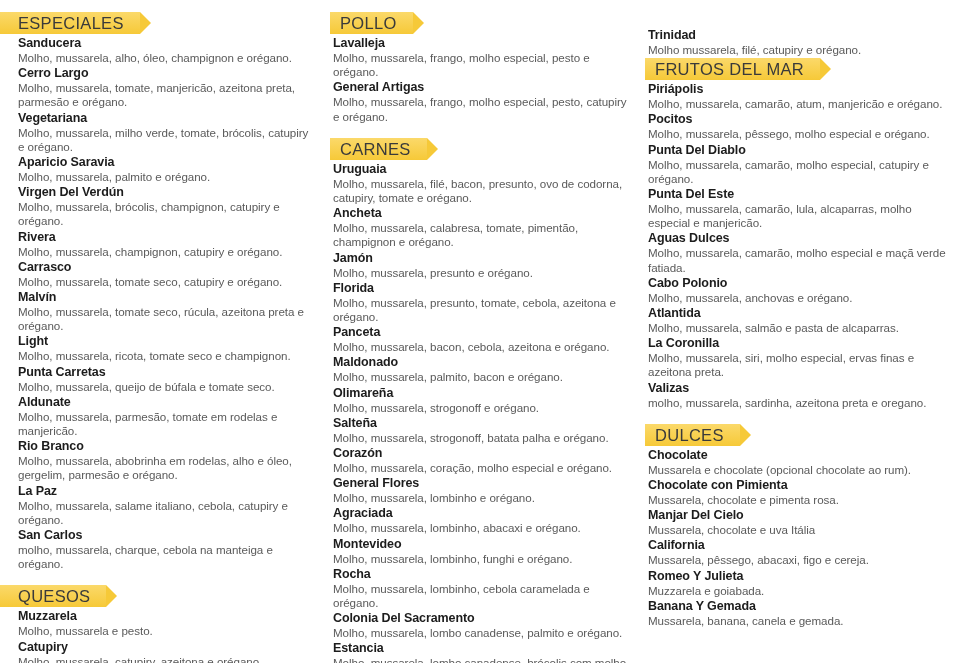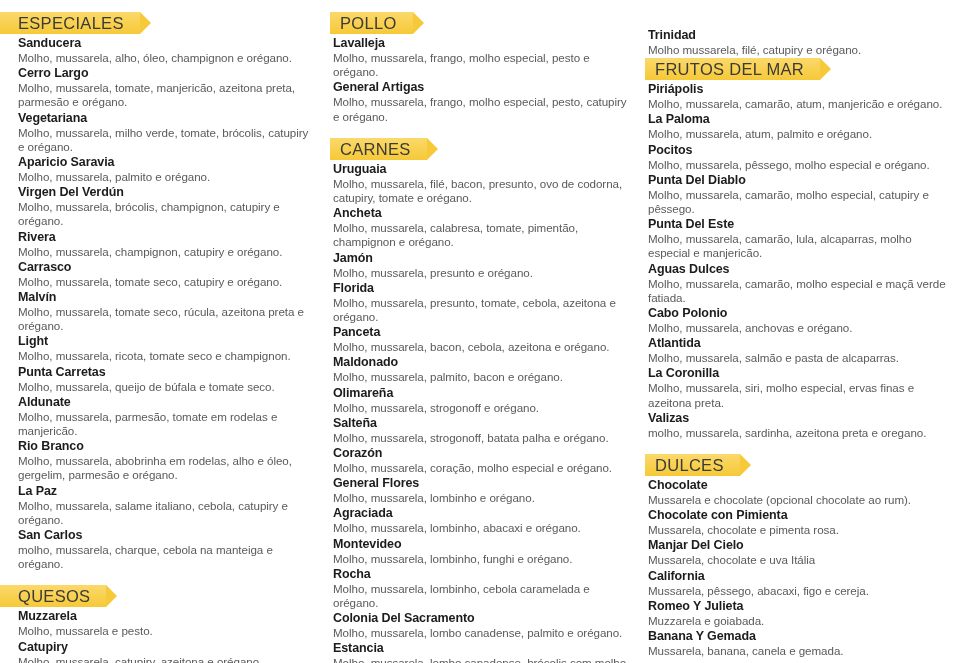--- a/index.html
+++ b/index.html
@@ -254,30 +254,26 @@
         </div>
       </div>
       <div class="section">
         <div class="ribbon-wrap"><span class="ribbon">FRUTOS DEL MAR</span></div>
         <div class="items">
           <div class="item">
             <div class="item-name">Piriápolis</div>
             <div class="item-desc">Molho, mussarela, camarão, atum, manjericão e orégano.</div>
           </div>
           <div class="item">
-            <div class="item-name">La Paloma</div>
-            <div class="item-desc">Molho, mussarela, atum, palmito e orégano.</div>
-          </div>
-          <div class="item">
             <div class="item-name">Pocitos</div>
             <div class="item-desc">Molho, mussarela, pêssego, molho especial e orégano.</div>
           </div>
           <div class="item">
             <div class="item-name">Punta Del Diablo</div>
-            <div class="item-desc">Molho, mussarela, camarão, molho especial, catupiry e pêssego.</div>
+            <div class="item-desc">Molho, mussarela, camarão, molho especial, catupiry e orégano.</div>
           </div>
           <div class="item">
             <div class="item-name">Punta Del Este</div>
             <div class="item-desc">Molho, mussarela, camarão, lula, alcaparras, molho especial e manjericão.</div>
           </div>
           <div class="item">
             <div class="item-name">Aguas Dulces</div>
             <div class="item-desc">Molho, mussarela, camarão, molho especial e maçã verde fatiada.</div>
           </div>
           <div class="item">

